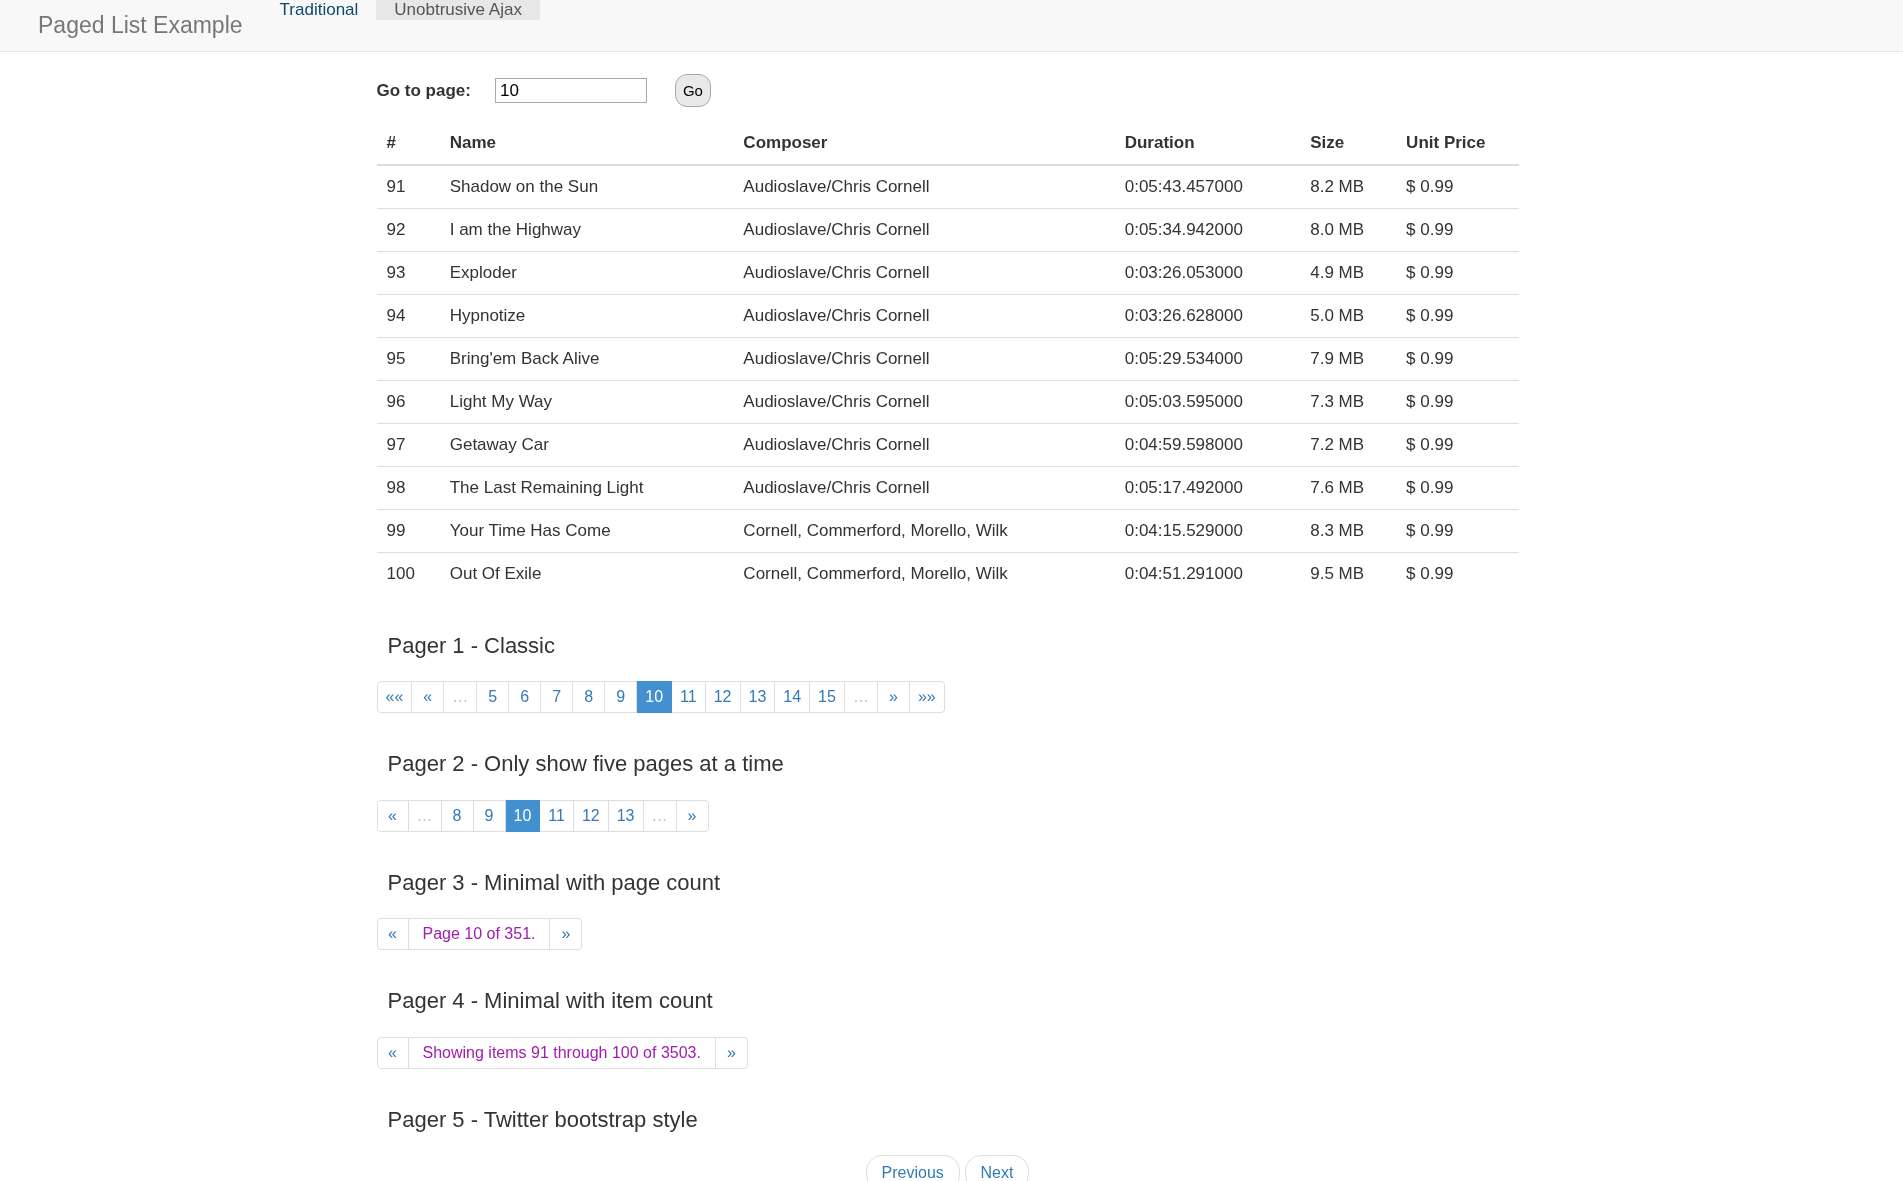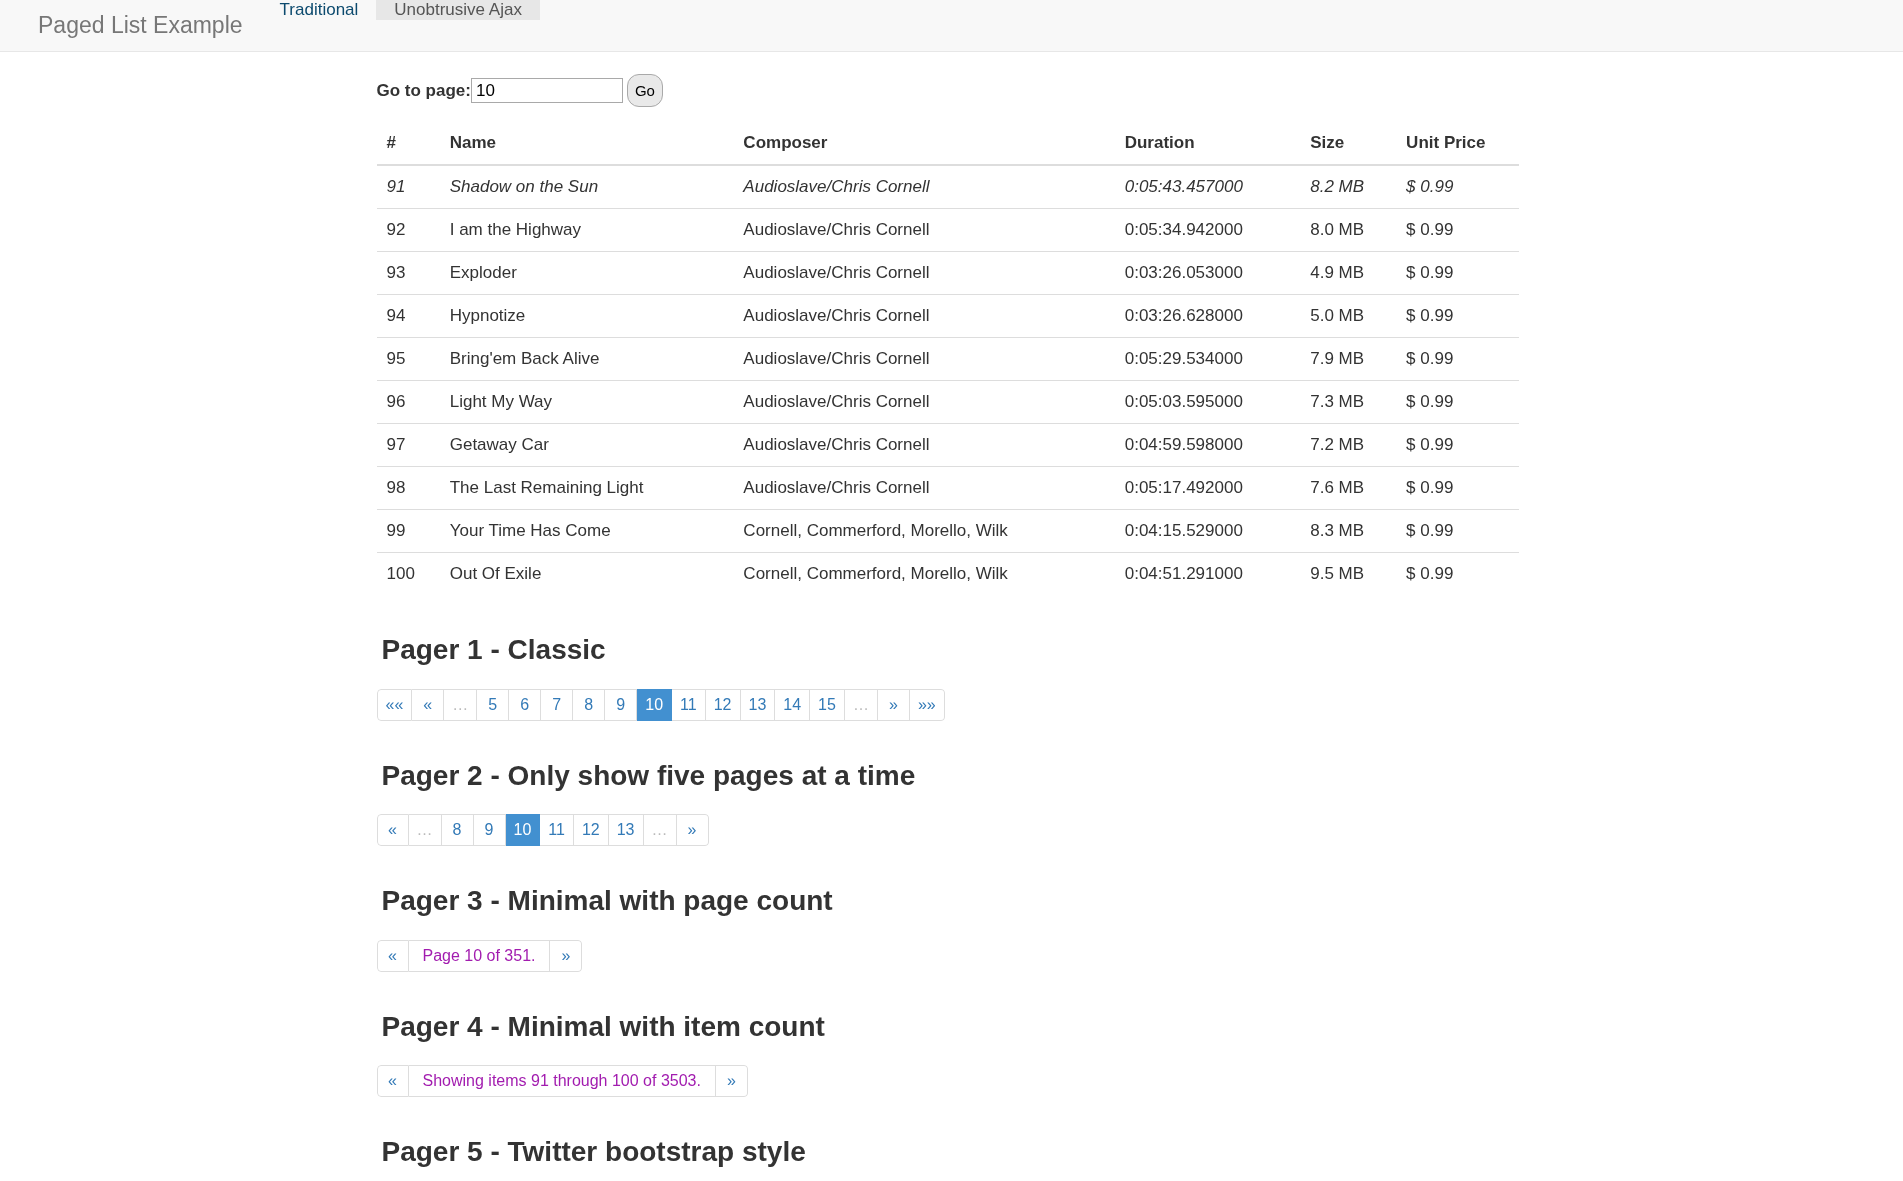--- a/index.html
+++ b/index.html
@@ -63,20 +63,21 @@
     padding: 0;
     position: relative;
   }
 
   
   .goto-form {
     display: flex;
     align-items: center;
     padding-top: 22px;
     padding-bottom: 8px;
+    gap: 24px;
   }
   .goto-label {
     font-weight: bold;
     font-size: 17px;
     color: #333333;
     white-space: nowrap;
   }
   .goto-input {
     width: 152px;
     height: 25px;
@@ -117,34 +118,34 @@
     padding: 10px 10px 11px 10px;
     border-bottom: 2px solid #dddddd;
     vertical-align: bottom;
   }
   table.data-table td {
     padding: 11px 10px 11px 10px;
     border-top: 1px solid #dddddd;
     color: #333333;
     vertical-align: top;
   }
-  table.data-table tbody tr:first-child td { border-top: none; font-style: italic; }
+  table.data-table tbody tr:first-child td { border-top: none; }
   .col-num      { width: 62px; }
   .col-name     { width: 288px; }
   .col-composer { width: 374px; }
   .col-duration { width: 182px; }
   .col-size     { width: 94px; }
   .col-price    { width: 120px; }
 
   
   h3.pager-heading {
-    font-weight: bold;
-    font-size: 28px;
+    font-weight: normal;
+    font-size: 22px;
     color: #333333;
-    margin: 38px 0 0 5px;
+    margin: 38px 0 0 11px;
     line-height: 1.2;
   }
 
   
   .pagination {
     display: inline-flex;
     list-style: none;
     margin: 22px 0 0 0;
     padding: 0;
     border-radius: 4px;

